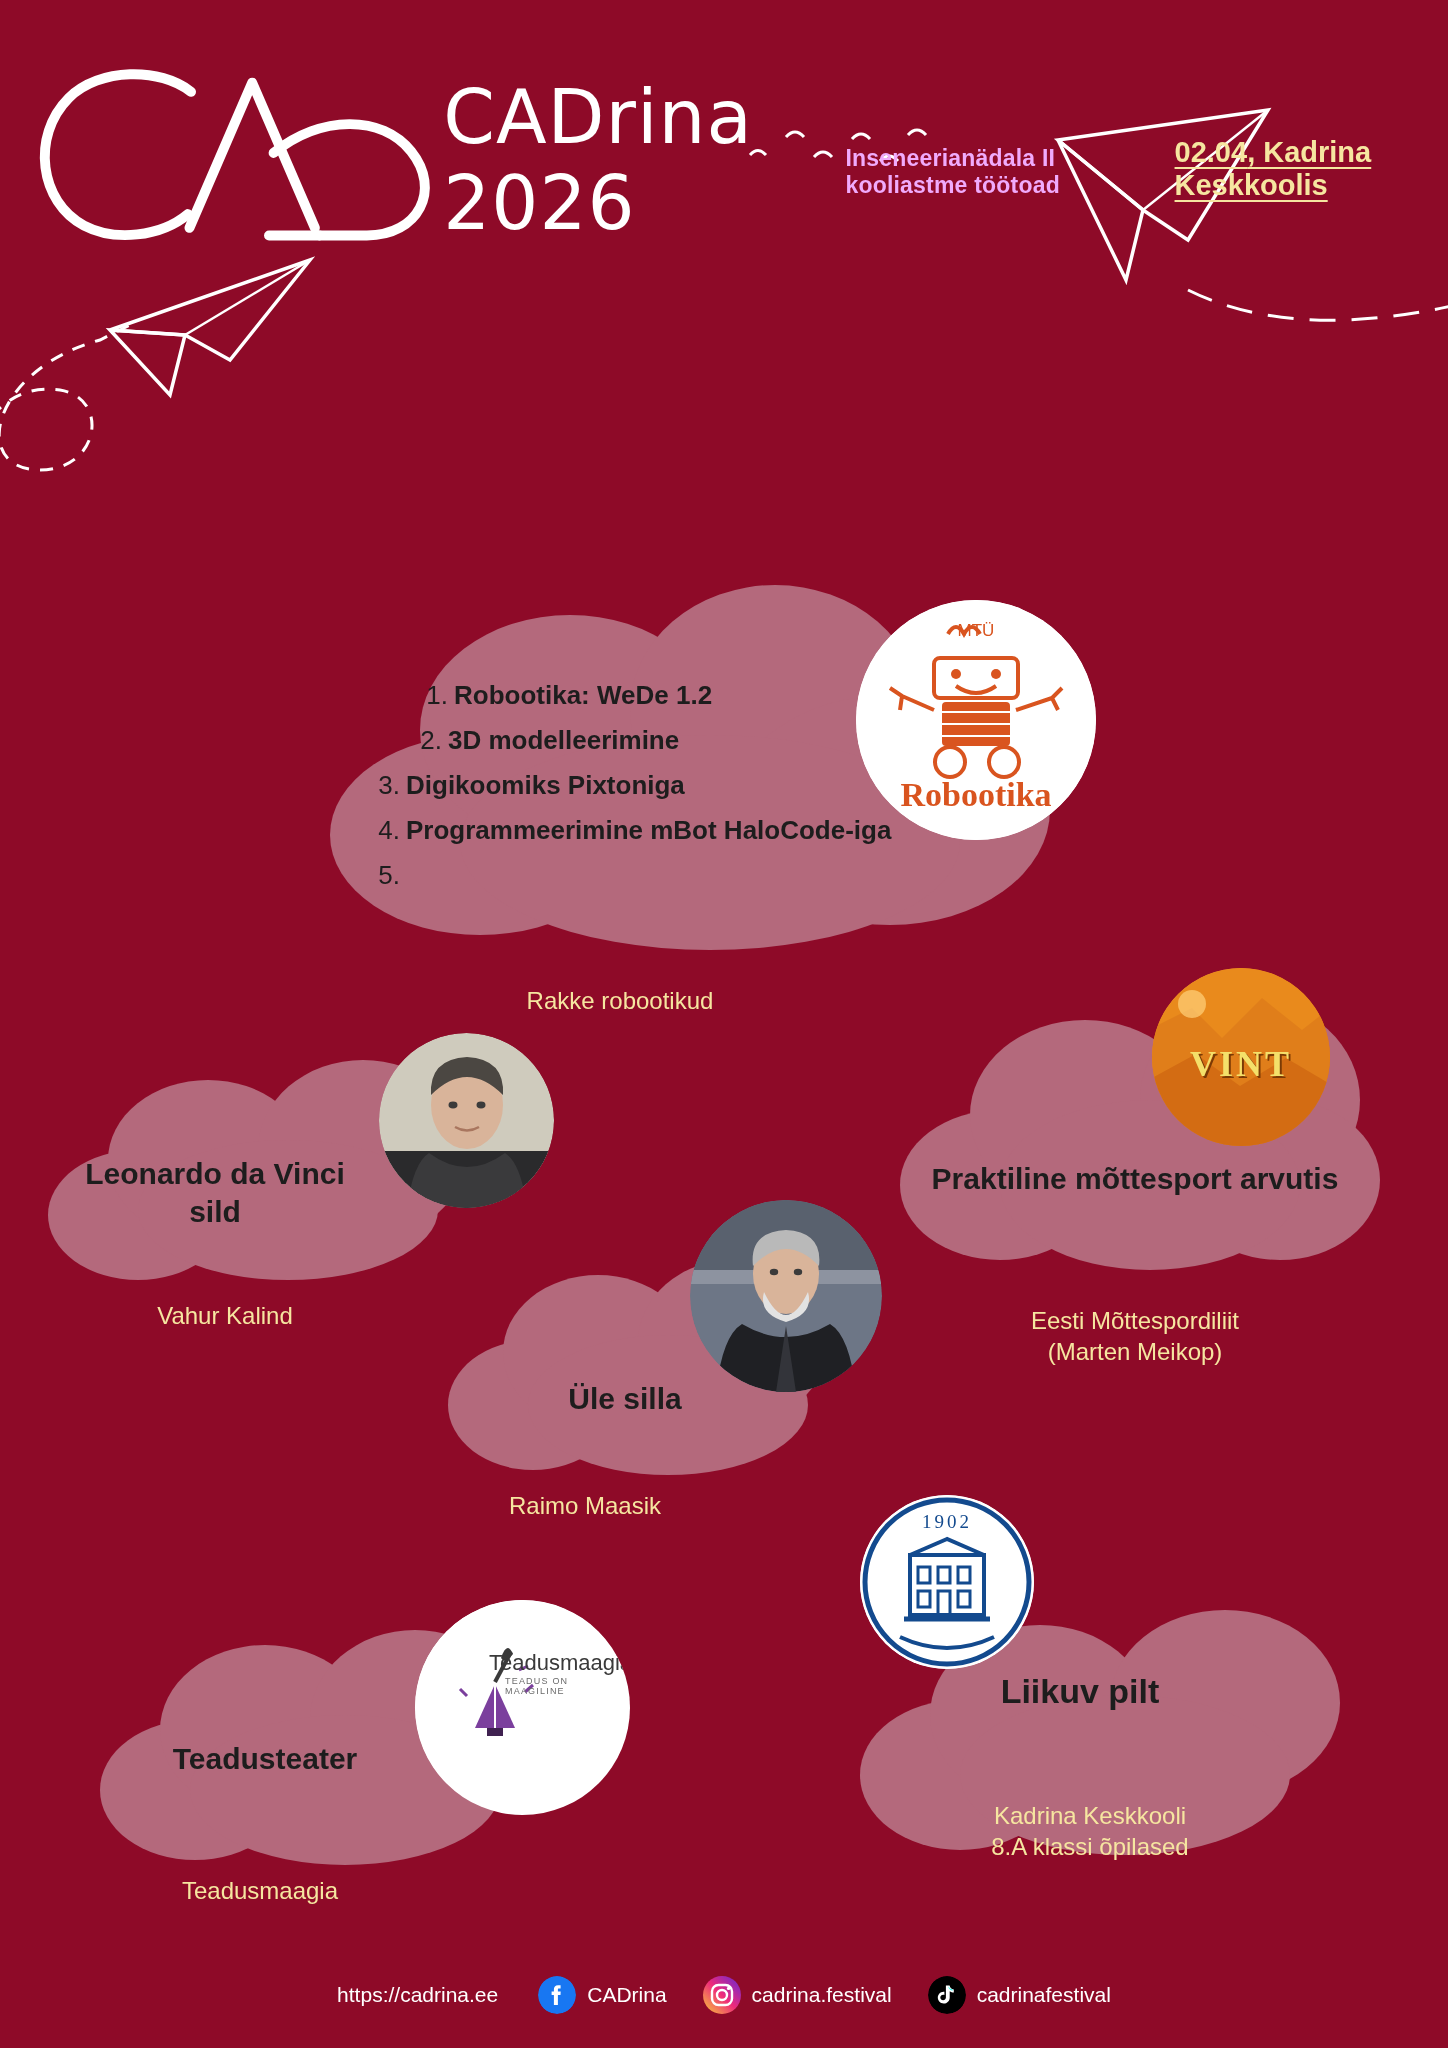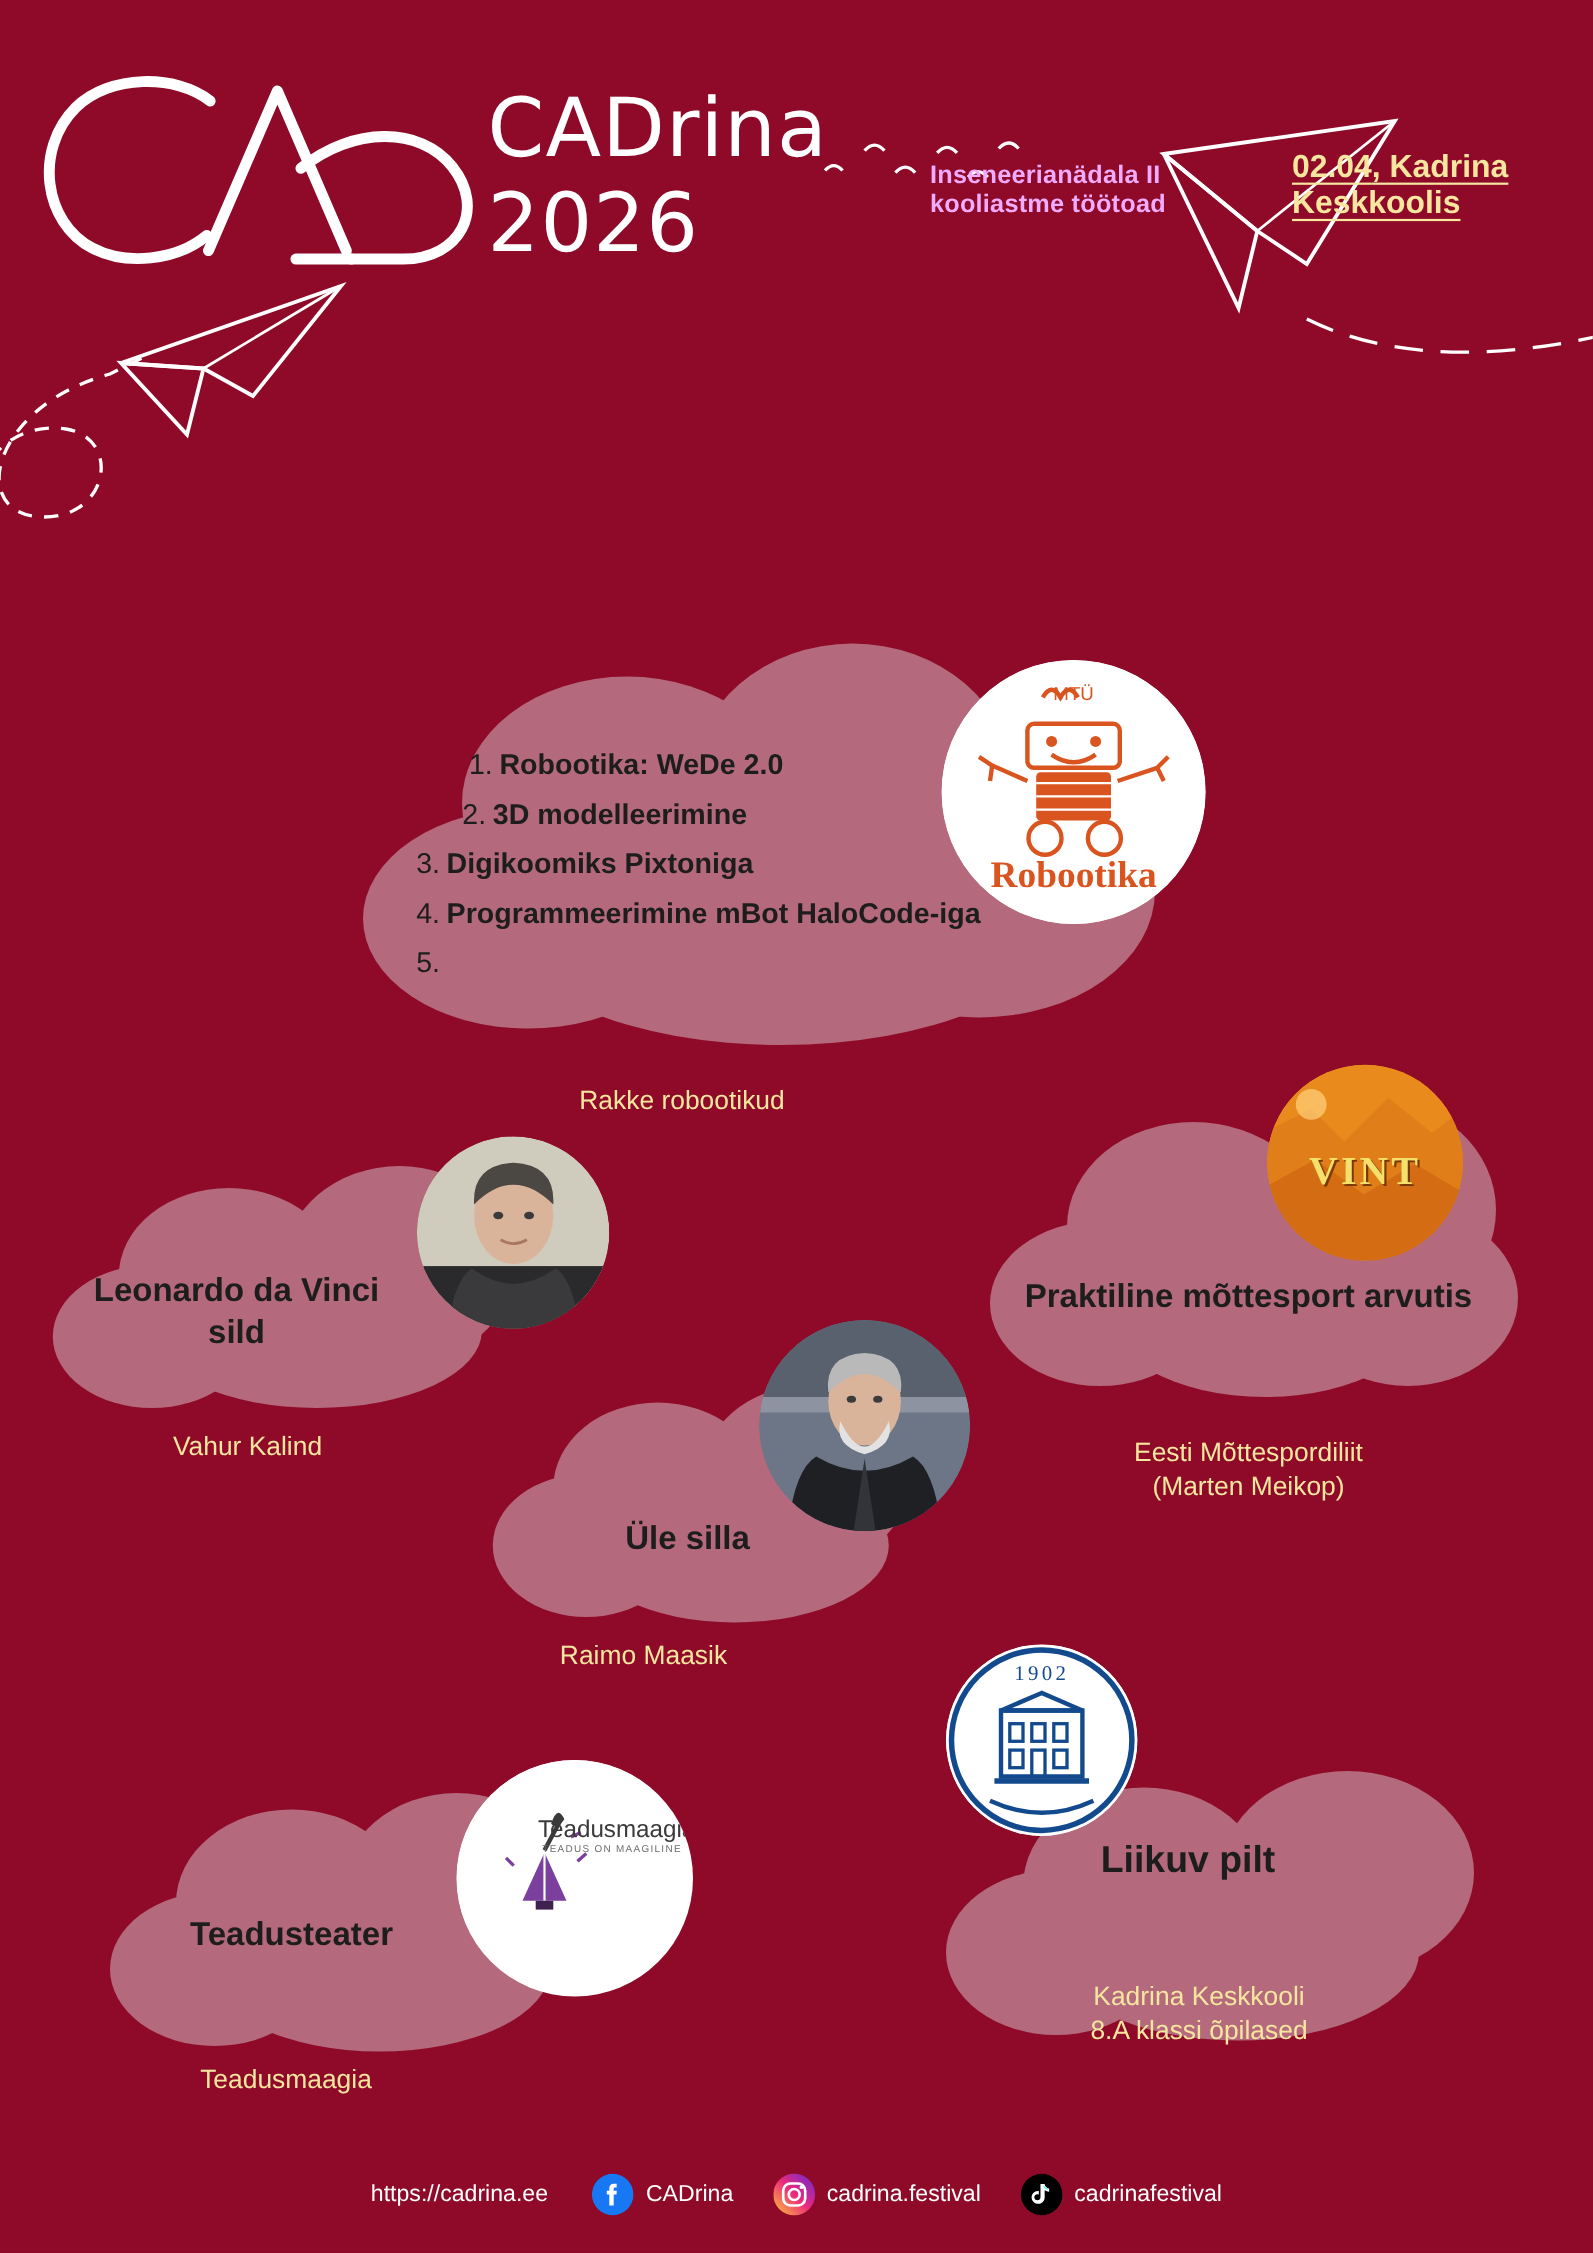--- a/index.html
+++ b/index.html
@@ -107,21 +107,21 @@
     letter-spacing: 3px;
     text-shadow: 2px 2px 0 #7a3a05;
   }
 
   
   .tm-text {
     position: absolute; left: 74px; top: 50px;
     font-size: 22px; color: #3a3a3a; font-weight: 500;
   }
   .tm-sub {
-    position: absolute; left: 78px; top: 76px;
+    position: absolute; left: 90px; top: 76px;
     font-size: 9px; color: #6b6b6b; letter-spacing: 1.2px;
   }
 
   
   .kk-year {
     position: absolute; left: 0; right: 0; top: 16px;
     text-align: center; font-size: 19px; color: #134a8e;
     letter-spacing: 3px; font-family: "Liberation Serif", serif;
   }
 
@@ -184,21 +184,21 @@
   <div class="cl" style="left:0;   top:150px; width:300px; height:200px;"></div>
   <div class="cl" style="left:90px; top:30px;  width:300px; height:230px;"></div>
   <div class="cl" style="left:300px;top:0;     width:290px; height:250px;"></div>
   <div class="cl" style="left:400px;top:110px; width:320px; height:230px;"></div>
   <div class="cl" style="left:130px;top:150px; width:500px; height:215px;"></div>
 </div>
 
 <div class="list-block">
   <div class="list-row" style="padding-left:48px;">
     <span class="list-num">1.</span>
-    <span class="list-txt">Robootika: WeDe 2.0</span>
+    <span class="list-txt">Robootika: WeDe 1.2</span>
   </div>
   <div class="list-row" style="padding-left:42px;">
     <span class="list-num">2.</span>
     <span class="list-txt">3D modelleerimine</span>
   </div>
   <div class="list-row" style="padding-left:-8px;">
     <span class="list-num">3.</span>
     <span class="list-txt">Digikoomiks Pixtoniga</span>
   </div>
   <div class="list-row" style="padding-left:-8px;">

